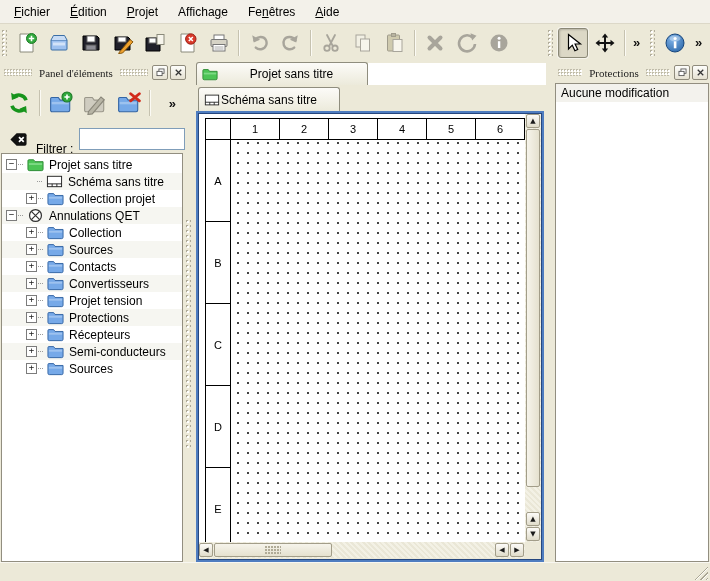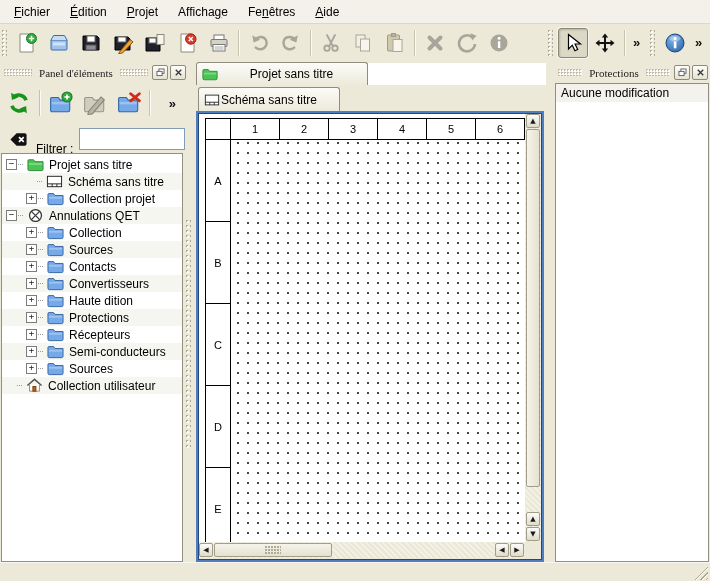--- a/index.html
+++ b/index.html
@@ -445,21 +445,21 @@
       </div>
       <div class="trow" style="padding-left: 24px;">
         <span class="texp">+</span>
         <span class="tstub"></span>
         <span class="ticon">
           <svg viewBox="0 0 18 18">
             <path d="M1 4.8a1 1 0 0 1 1-1h5l1.5 2H17v8.2a1.5 1.5 0 0 1-1.5 1.5h-13A1.5 1.5 0 0 1 1 14z" fill="#76a9e8" stroke="#3465a4"></path>
             <path d="M2 7.2h14v2H2z" fill="#a8c8f0" opacity="0.8"></path>
           </svg>
         </span>
-        <span class="tlabel">Haute dition</span>
+        <span class="tlabel">Projet tension</span>
       </div>
       <div class="trow alt" style="padding-left: 24px;">
         <span class="texp">+</span>
         <span class="tstub"></span>
         <span class="ticon">
           <svg viewBox="0 0 18 18">
             <path d="M1 4.8a1 1 0 0 1 1-1h5l1.5 2H17v8.2a1.5 1.5 0 0 1-1.5 1.5h-13A1.5 1.5 0 0 1 1 14z" fill="#76a9e8" stroke="#3465a4"></path>
             <path d="M2 7.2h14v2H2z" fill="#a8c8f0" opacity="0.8"></path>
           </svg>
         </span>
@@ -490,32 +490,20 @@
       <div class="trow" style="padding-left: 24px;">
         <span class="texp">+</span>
         <span class="tstub"></span>
         <span class="ticon">
           <svg viewBox="0 0 18 18">
             <path d="M1 4.8a1 1 0 0 1 1-1h5l1.5 2H17v8.2a1.5 1.5 0 0 1-1.5 1.5h-13A1.5 1.5 0 0 1 1 14z" fill="#76a9e8" stroke="#3465a4"></path>
             <path d="M2 7.2h14v2H2z" fill="#a8c8f0" opacity="0.8"></path>
           </svg>
         </span>
         <span class="tlabel">Sources</span>
-      </div>
-      <div class="trow alt" style="padding-left: 4px;">
-        <span class="tspacer"></span>
-        <span class="tstub"></span>
-        <span class="ticon">
-          <svg viewBox="0 0 18 18">
-            <path d="M1.5 9L9 2.5 16.5 9" fill="none" stroke="#555" stroke-width="1.6"></path>
-            <path d="M3.8 8.2V15h10.4V8.2" fill="#fff" stroke="#888"></path>
-            <rect x="7.3" y="10" width="3.2" height="5" fill="#c06010" stroke="#7c3c08"></rect>
-          </svg>
-        </span>
-        <span class="tlabel">Collection utilisateur</span>
       </div>
     </div>
 
   <div id="splitter">
       <div class="grip"></div>
     </div>
 
   <div id="project-tabbar">
     <div class="xtab" id="project-tab">
       <span class="tabicon">

